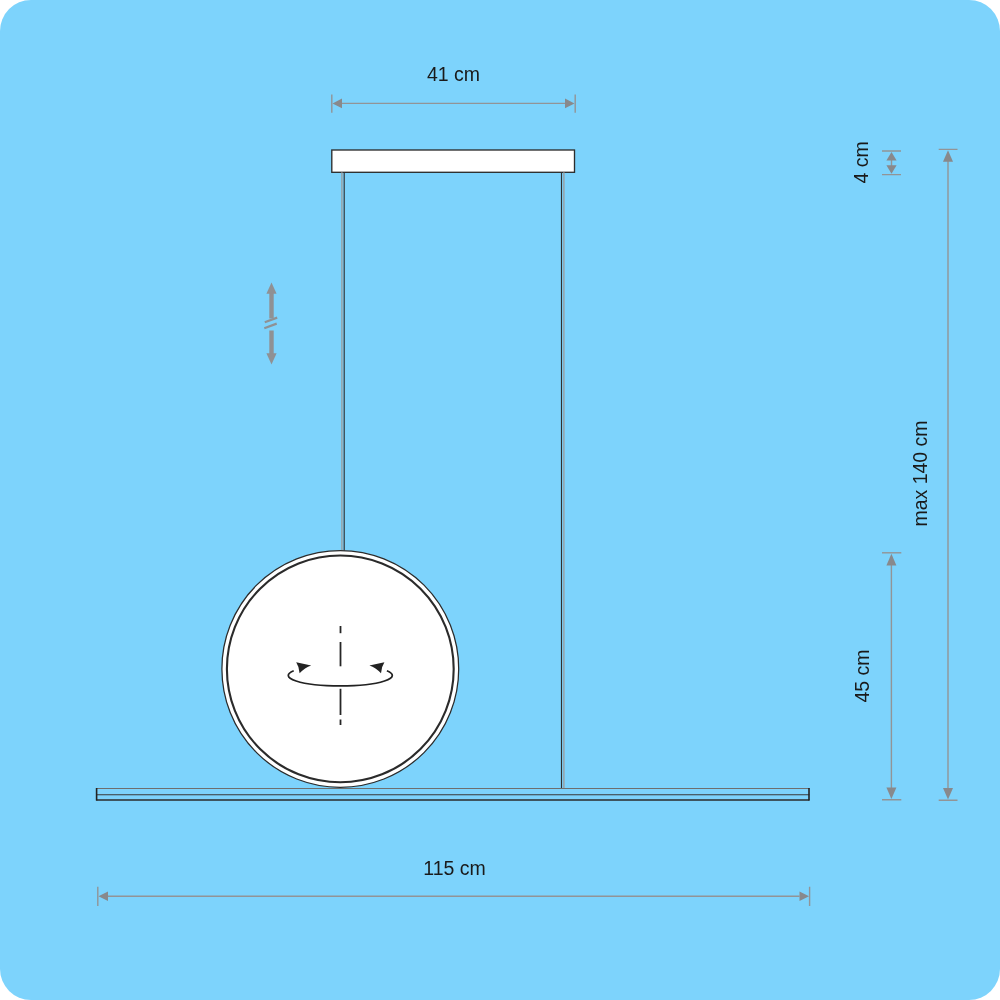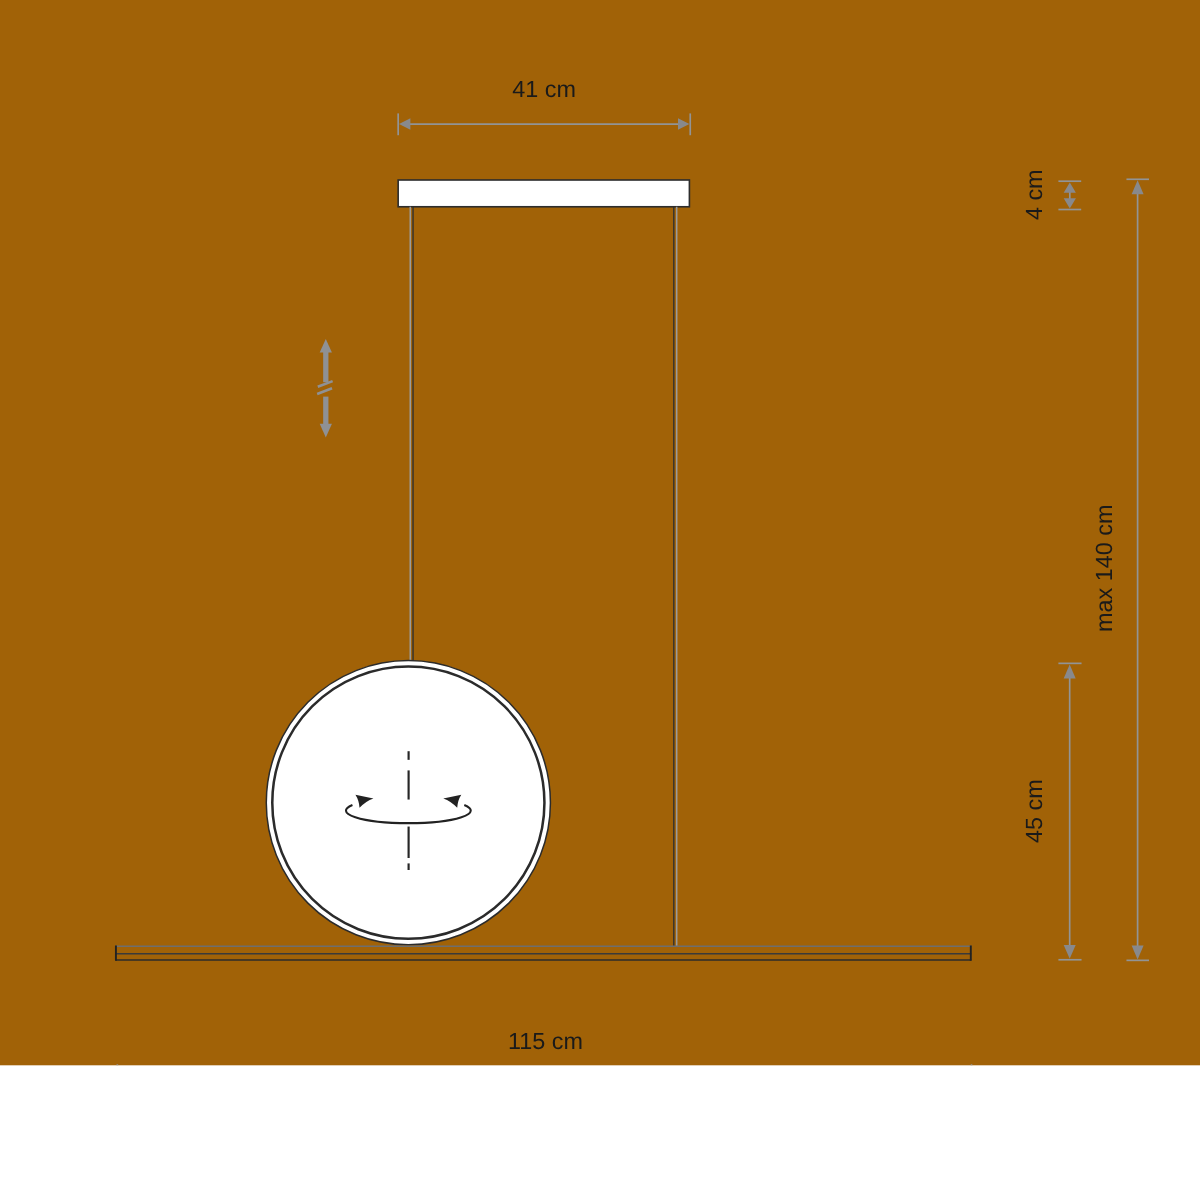--- a/index.html
+++ b/index.html
@@ -1,16 +1,16 @@
 <!DOCTYPE html>
 <html><head>
 <meta charset="utf-8">
 <style>
   html,body{margin:0;padding:0;background:#ffffff;}
-  .wrap{width:1000px;height:888px;position:relative;background:#a16207;overflow:hidden;}
+  .wrap{width:1000px;height:1000px;position:relative;background:#7dd3fc;overflow:hidden;border-radius:31px;}
   text{font-family:"Liberation Sans",sans-serif;fill:#1a1a1a;}
 </style>
 </head>
 <body>
 <div class="wrap">
 <svg width="1000" height="1000" viewBox="0 0 1000 1000" xmlns="http://www.w3.org/2000/svg">
 
   <text x="453.5" y="81" font-size="19.5" text-anchor="middle">41 cm</text>
 
   <g stroke="#929496" stroke-width="1.4" fill="#88898c">

